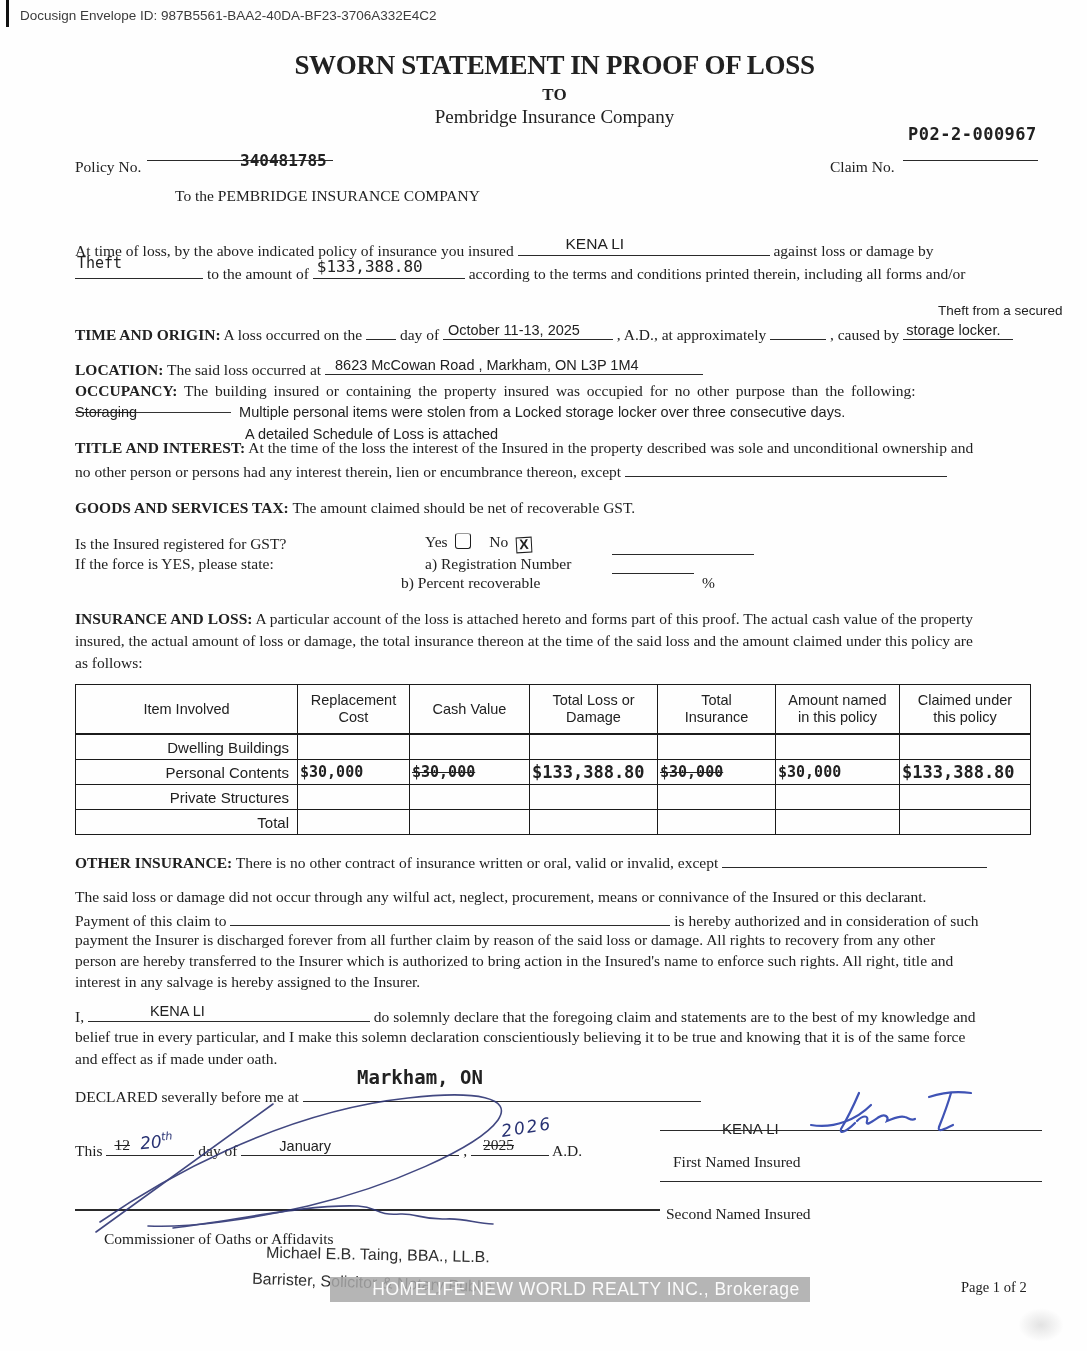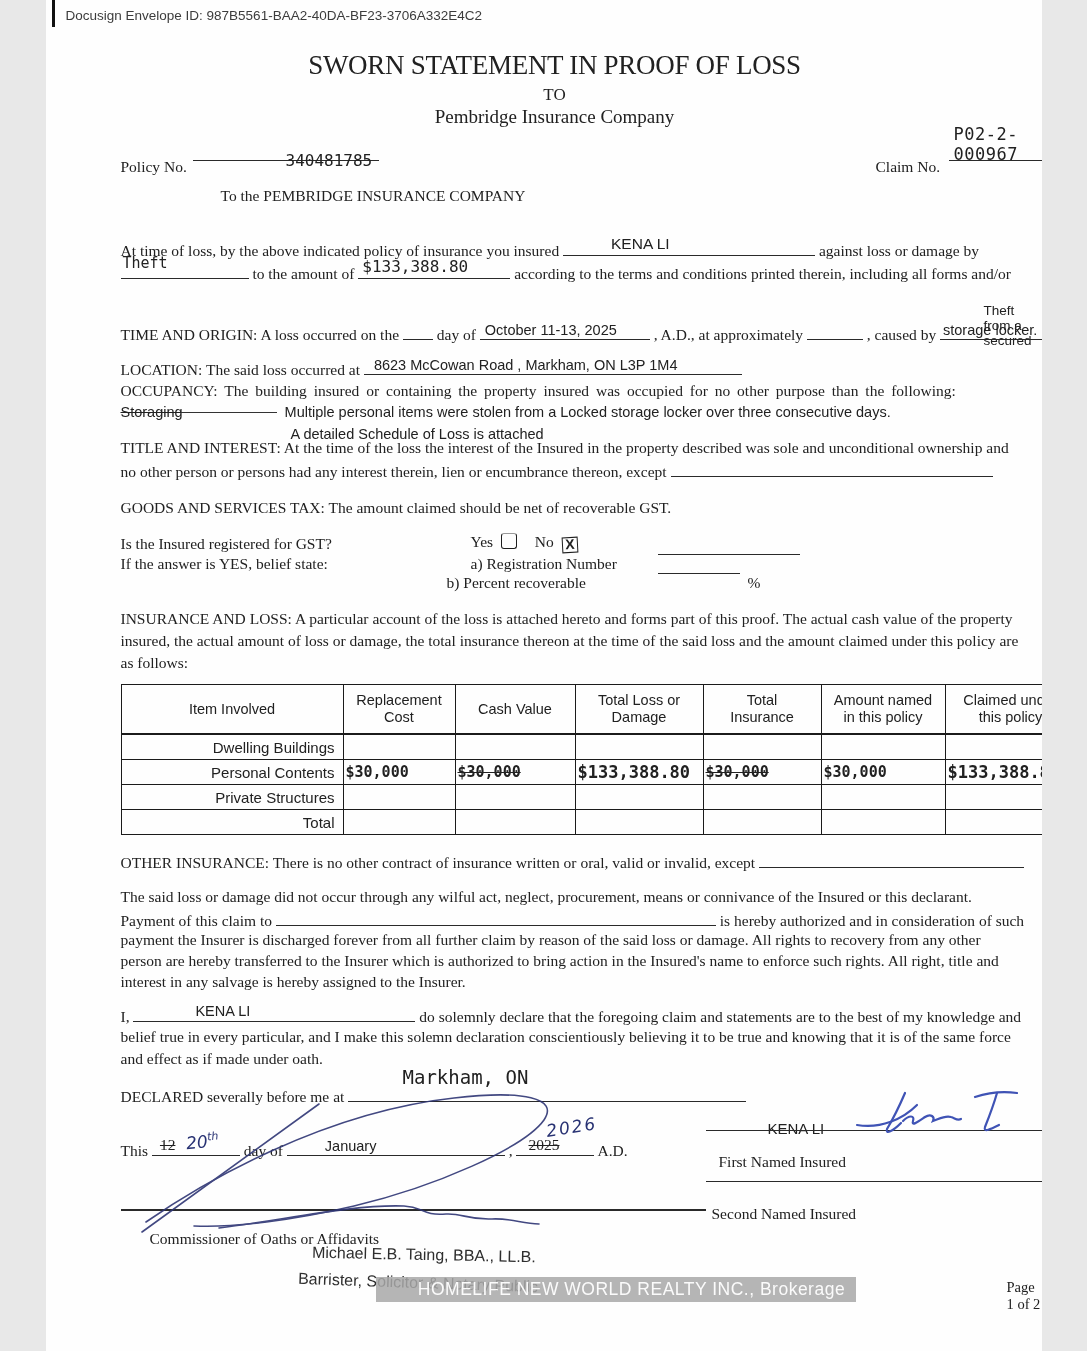--- a/index.html
+++ b/index.html
@@ -1,21 +1,21 @@
 <!DOCTYPE html>
 <html><head>
 <meta charset="utf-8">
 <style>
   html,body{margin:0;padding:0;background:#e8e8e8;}
-  .page{position:relative;width:996px;height:1351px;background:#fefefe;margin:0 auto;overflow:hidden;
+  .page{position:relative;width:1087px;height:1351px;background:#fefefe;margin:0 auto;overflow:hidden;
         font-family:"Liberation Serif",serif;color:#212121;font-size:15.5px;}
   .abs{position:absolute;}
   .sans{font-family:"Liberation Sans",sans-serif;}
   .mono{font-family:"DejaVu Sans Mono",monospace;}
-  .b{font-weight:normal;}
+  .b{font-weight:bold;}
   .center{left:0;right:0;text-align:center;}
   .rule{position:absolute;border-bottom:1.6px solid #2a2a2a;}
   .blank{display:inline-block;position:relative;border-bottom:1.5px solid #2a2a2a;height:15px;vertical-align:baseline;}
   .fillA{position:absolute;bottom:2px;white-space:nowrap;}
   .ln{position:absolute;left:75px;width:958px;white-space:nowrap;}
   .strike{text-decoration:line-through;text-decoration-thickness:1.4px;}
   .hstrike{display:inline-block;width:96px;height:1.4px;background:#333;vertical-align:4px;margin:0 4px 0 -2px;}
   .cb{display:inline-block;width:14px;height:14px;border:1.6px solid #1d1d1d;vertical-align:-2px;margin:0 4px;
       text-align:center;line-height:13px;font-weight:bold;font-family:"Liberation Sans",sans-serif;font-size:14px;}
   .cb-yes{border-top-color:#9a9a9a;border-radius:3px;}
@@ -119,21 +119,21 @@
   <div class="ln" style="top:461px;">
     <span>no other person or persons had any interest therein, lien or encumbrance thereon, except</span>
     <span class="blank" style="width:322px;"></span>
   </div>
 
   <div class="ln" style="top:499px;">
     <span class="b">GOODS AND SERVICES TAX:</span>
     <span>The amount claimed should be net of recoverable GST.</span>
   </div>
   <div class="abs" style="left:75px;top:535px;">Is the Insured registered for GST?</div>
-  <div class="abs" style="left:75px;top:555px;">If the answer is YES, belief state:</div>
+  <div class="abs" style="left:75px;top:555px;">If the force is YES, please state:</div>
   <div class="abs" style="left:425px;top:533px;">
     <span>Yes</span>
     <span class="cb cb-yes"></span>
     <span style="margin-left:10px;">No</span>
     <span class="cb" style="transform:rotate(-3deg);"><span>X</span></span>
   </div>
   <div class="abs" style="left:425px;top:555px;">a) Registration Number</div>
   <div class="rule" style="left:612px;top:554px;width:142px;"></div>
   <div class="abs" style="left:401px;top:574px;">b) Percent recoverable</div>
   <div class="rule" style="left:612px;top:573px;width:82px;"></div>

